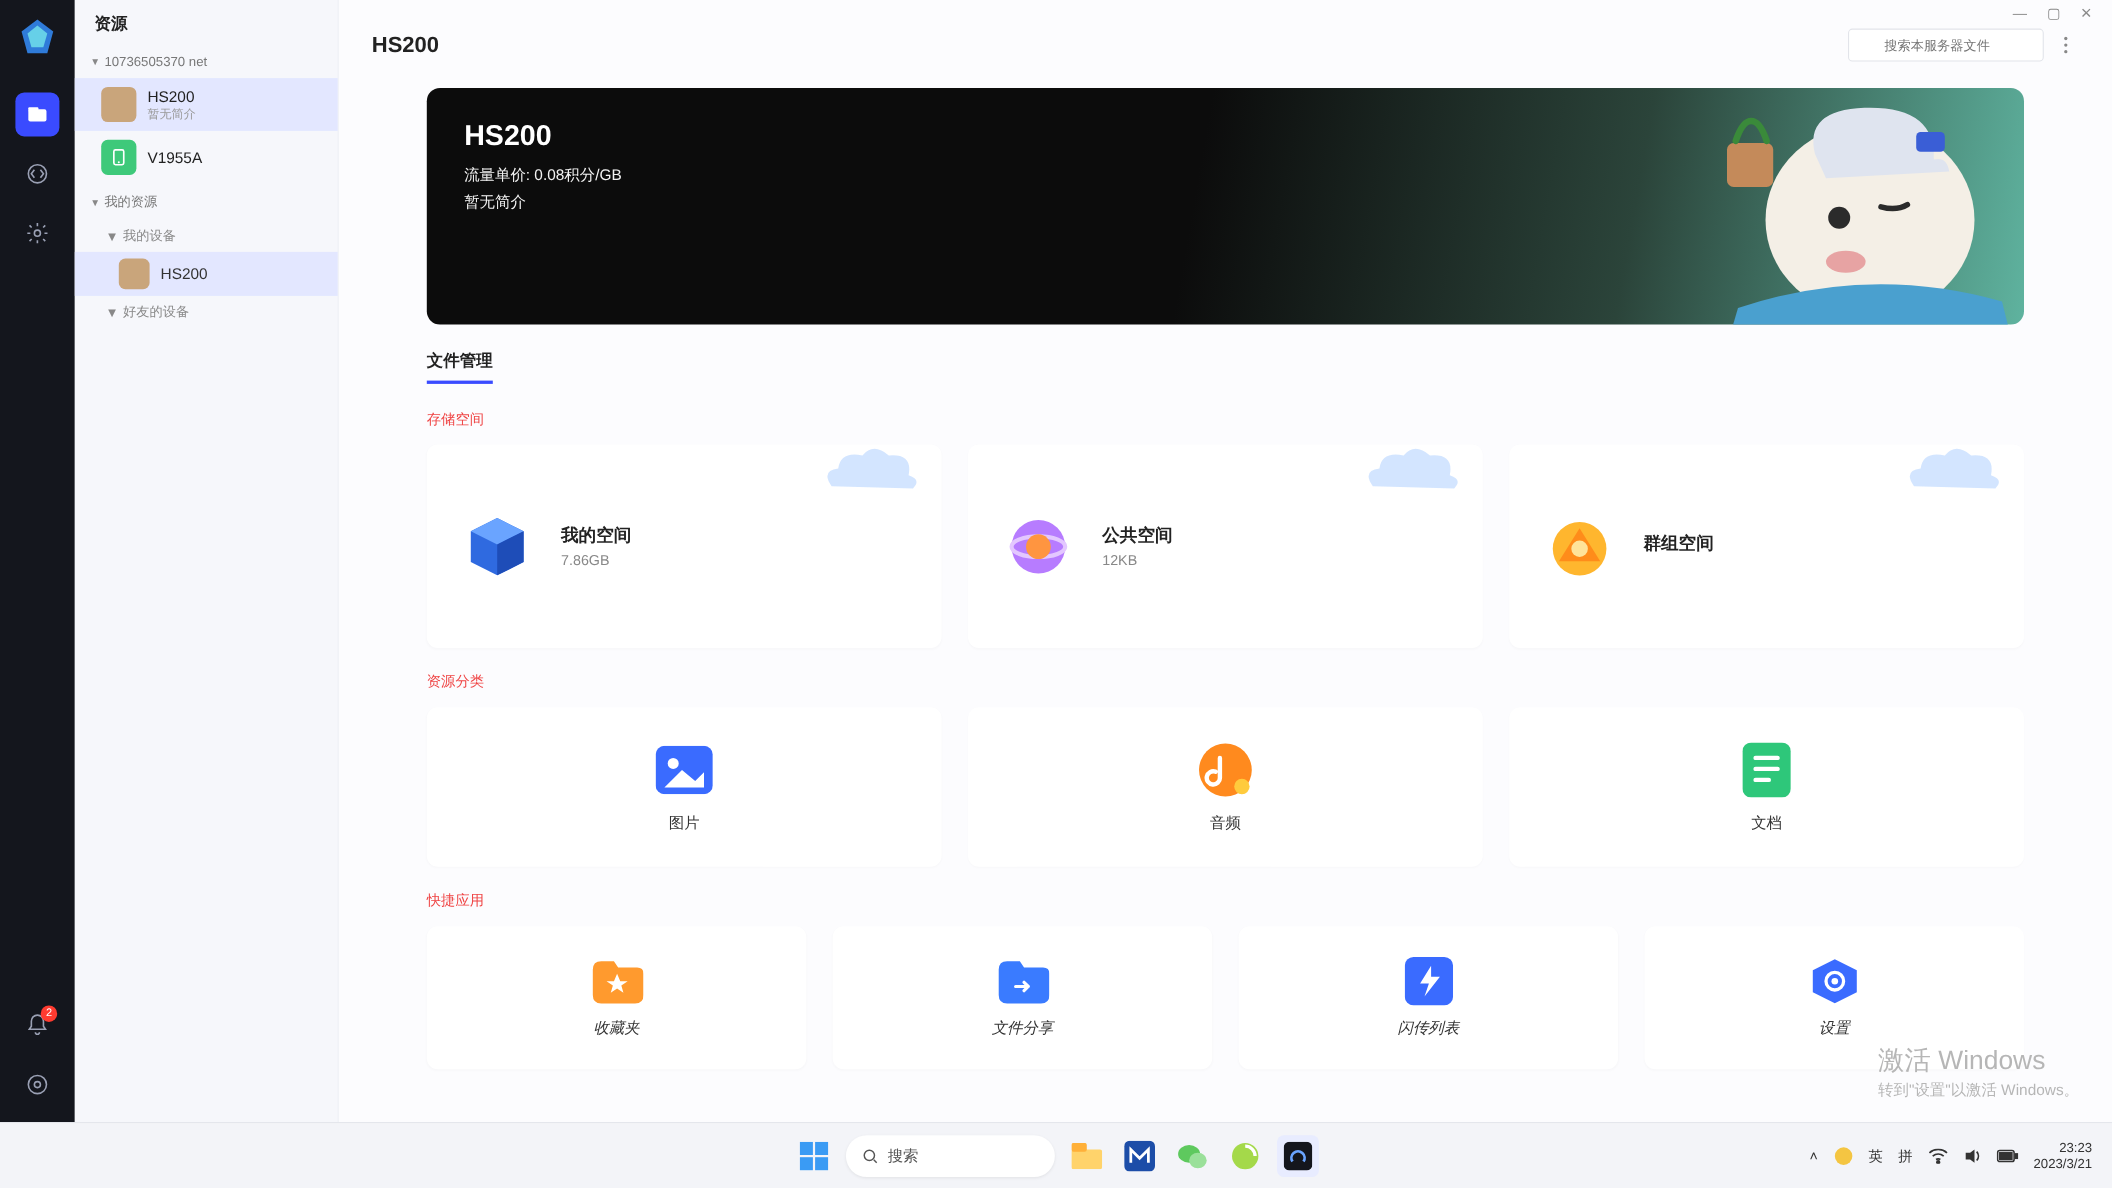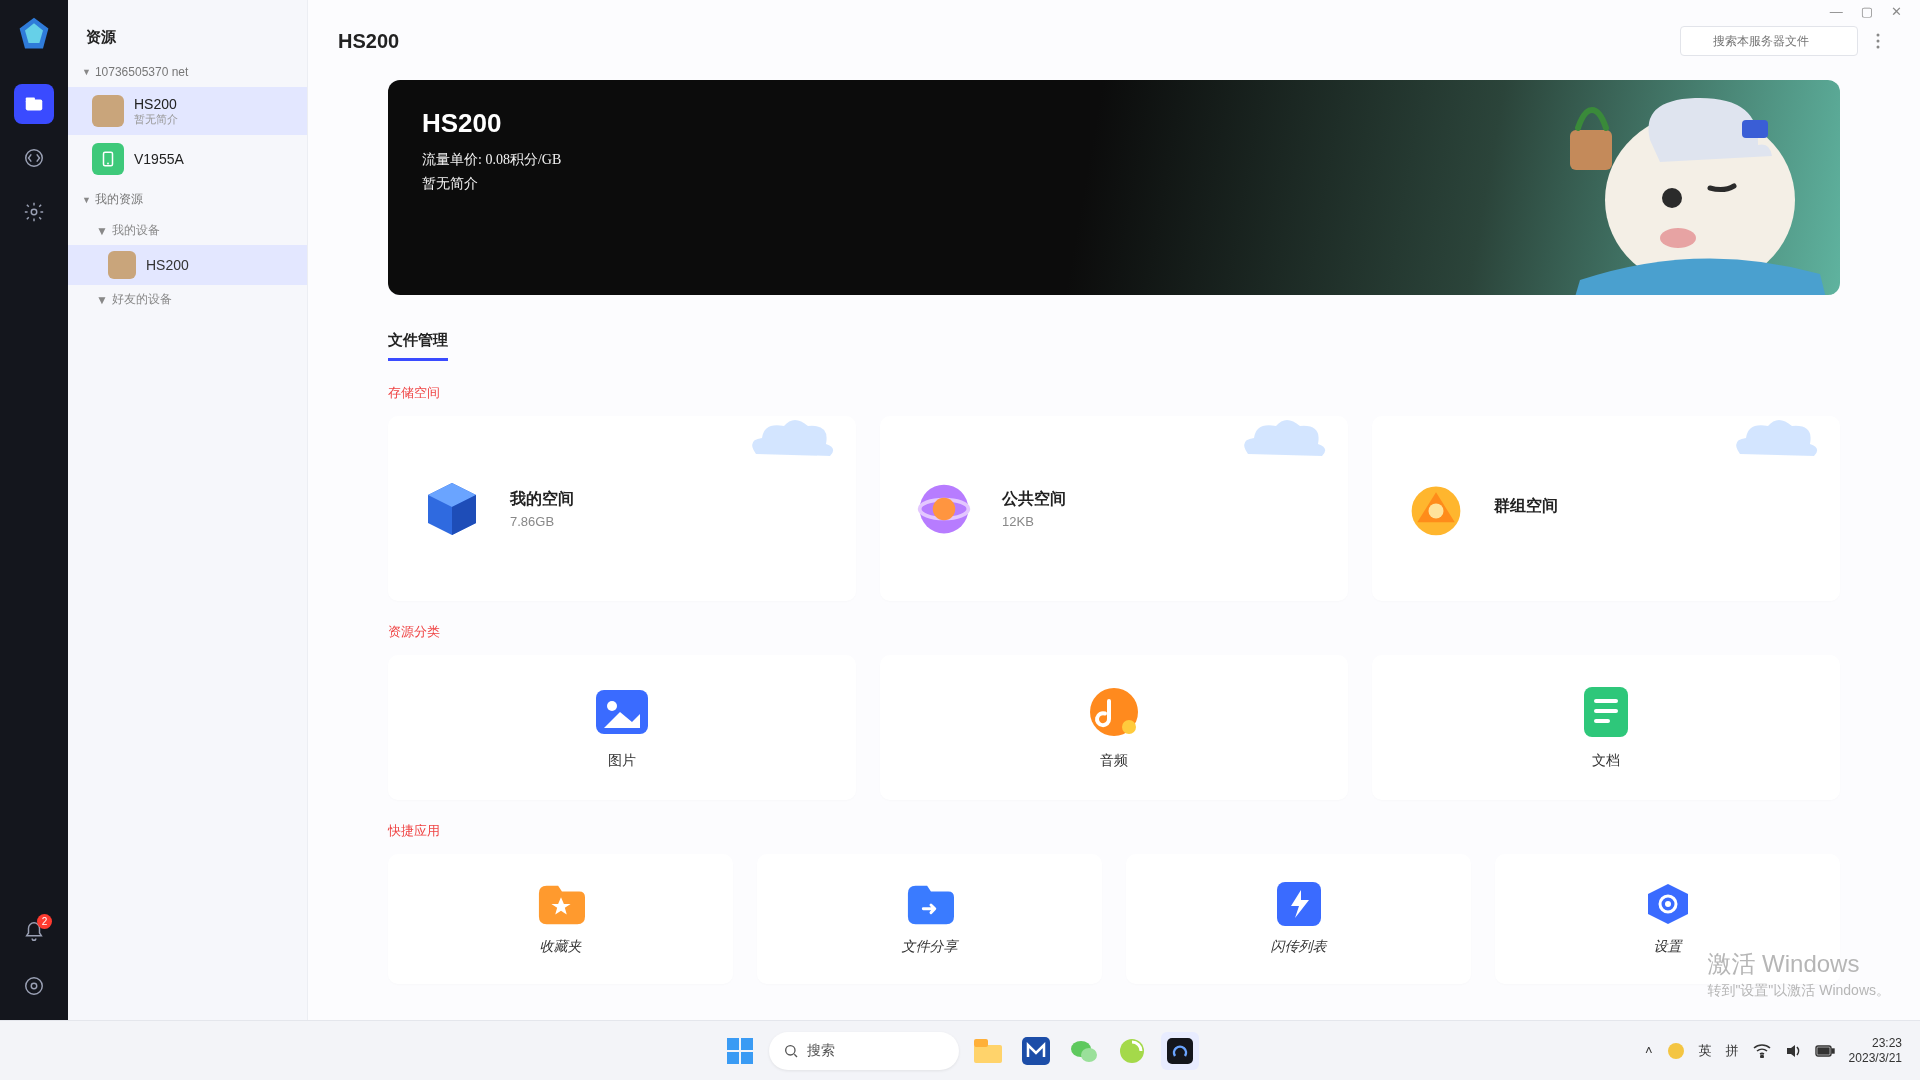--- a/index.html
+++ b/index.html
@@ -16,21 +16,21 @@
 .rail .logo { width: 40px; height: 40px; margin-bottom: 30px; display: flex; align-items: center; justify-content: center; }
 .rail .logo svg { width: 36px; height: 36px; }
 .rail-item { width: 40px; height: 40px; margin-bottom: 14px; border-radius: 8px; display: flex; align-items: center; justify-content: center; cursor: pointer; position: relative; }
 .rail-item.active { background: #3a4bff; }
 .rail-item svg { width: 22px; height: 22px; }
 .rail-spacer { flex: 1; }
 .rail-badge { position: absolute; top: 2px; right: 2px; background: #ff3b30; color: #fff; font-size: 10px; min-width: 15px; height: 15px; border-radius: 8px; display: flex; align-items: center; justify-content: center; padding: 0 3px; }
 
 
 .sidebar { width: 240px; background: #f6f7fb; border-right: 1px solid #eceef3; display: flex; flex-direction: column; }
-.sidebar-title { padding: 28px 18px 10px; font-size: 15px; color: #222; font-weight: 600; }
+.sidebar-title { padding: 12px 18px 10px; font-size: 15px; color: #222; font-weight: 600; }
 .tree { font-size: 13px; color: #333; }
 .tree-group { padding: 8px 14px; color: #777; font-size: 12px; display: flex; align-items: center; gap: 4px; cursor: pointer; }
 .tree-group .caret { font-size: 9px; color: #888; }
 .tree-item { padding: 8px 14px 8px 24px; display: flex; align-items: center; gap: 10px; cursor: pointer; }
 .tree-item.selected { background: #e3e7ff; }
 .tree-item .thumb { width: 32px; height: 32px; border-radius: 6px; background: #c9a57b; flex-shrink: 0; }
 .tree-item .thumb.green { background: #3ec97a; display:flex; align-items:center; justify-content:center; color:#fff; font-size:18px;}
 .tree-item .meta { display: flex; flex-direction: column; }
 .tree-item .name { font-size: 14px; color: #222; }
 .tree-item .sub { font-size: 11px; color: #999; }
@@ -50,25 +50,25 @@
 .search-box input { border:none; outline:none; flex:1; font-size:12px; background:transparent; }
 .kebab { width:24px; height:30px; display:flex; align-items:center; justify-content:center; margin-left:8px; cursor:pointer; color:#888; }
 
 .content { flex:1; overflow-y:auto; padding: 20px 80px 40px 80px; }
 .content::-webkit-scrollbar { width:8px; }
 .content::-webkit-scrollbar-thumb { background:#d6d9e2; border-radius:4px; }
 
 
 .hero { height: 215px; border-radius: 12px; background: linear-gradient(100deg, #0c0c0c 0%, #0c0c0c 48%, #2b443a 75%, #5fb39f 100%); color: #fff; padding: 28px 34px; position: relative; overflow: hidden; }
 .hero h2 { font-size: 26px; font-weight: 600; margin-bottom: 12px; }
-.hero .line { font-size: 14px; opacity: .95; margin-bottom: 6px; font-family: Liberation Serif, serif; }
+.hero .line { font-size: 14px; opacity: .95; margin-bottom: 6px; }
 .hero-art { position:absolute; right: -10px; top: -10px; width: 340px; height: 240px; }
 
 
-.tabs { display:flex; gap:20px; margin-top: 36px; border-bottom: 1px solid transparent; }
+.tabs { display:flex; gap:20px; margin-top: 24px; border-bottom: 1px solid transparent; }
 .tab { font-size: 15px; color: #222; padding-bottom: 8px; cursor:pointer; }
 .tab.active { border-bottom: 3px solid #3a4bff; font-weight:600; }
 
 .section-label { font-size: 13px; color: #ef4444; margin: 22px 0 14px; }
 
 
 .storage-row { display:flex; gap: 24px; }
 .storage-card { flex:1; background:#fff; border-radius:10px; height: 185px; display:flex; align-items:center; padding: 0 28px; position:relative; cursor:pointer; box-shadow: 0 1px 2px rgba(0,0,0,0.02);}
 .storage-card .cloud { position:absolute; top:0; right:20px; opacity:.9; }
 .storage-card .icon-wrap { width: 72px; height:72px; margin-right: 22px; display:flex; align-items:center; justify-content:center; }

